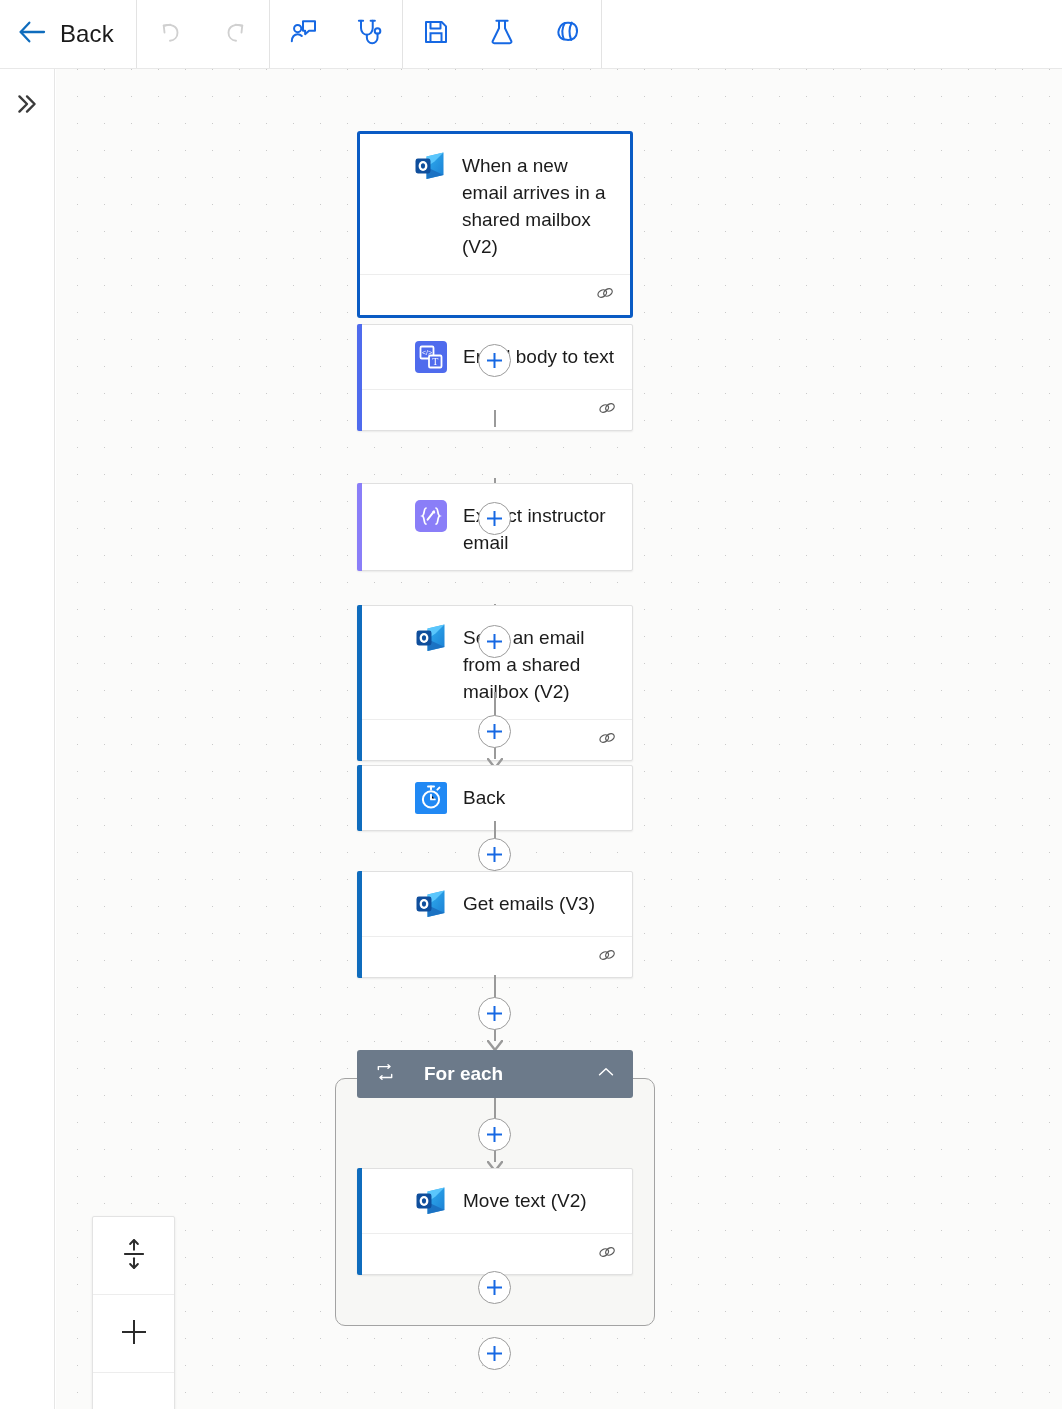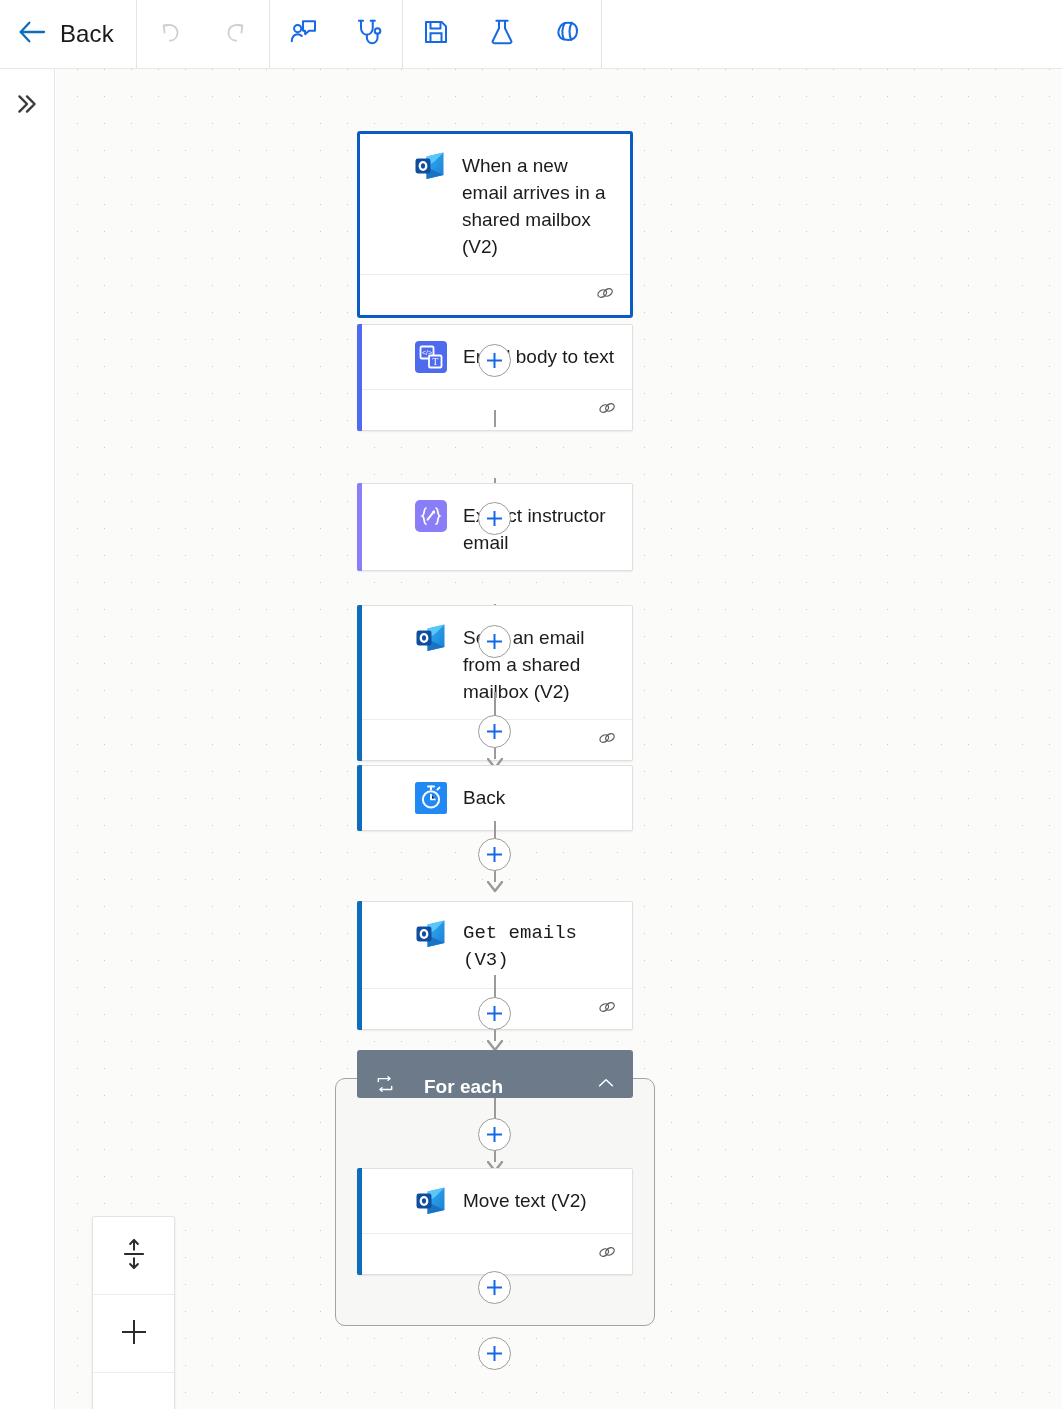--- a/index.html
+++ b/index.html
@@ -254,21 +254,21 @@
     background: #f7f7f5;
   }
   .scope-header {
     position: absolute;
     left: 56px;            
     width: 276px;
     height: 48px;
     background: #6c7a8a;
     border-radius: 3px;
     display: flex;
-    align-items: flex-end;
+    align-items: center;
     padding: 0 16px 0 18px;
     cursor: pointer;
     z-index: 4;
   }
   .scope-header .sh-title {
     color: #ffffff;
     font-size: 19px;
     font-weight: bold;
     margin-left: 29px;
   }
@@ -589,21 +589,21 @@
           <path d="M8.5 1 V16 M1 8.5 H16" stroke="#1668e3" stroke-width="2"></path>
         </svg>
     </div>
     <div class="conn" style="top:801px; height:12px;"></div>
     <div class="arrowhead" style="top:810px;">
       <svg width="16" height="12" viewBox="0 0 16 12">
           <path d="M1 1 L8 10 L15 1" fill="none" stroke="#9a9a9a" stroke-width="2.4" stroke-linecap="round" stroke-linejoin="round"></path>
         </svg>
     </div>
 
-    <div class="node" style="top:832px;font-family:Liberation Mono, monospace;">
+    <div class="node" style="top:802px;">
       <span class="accent" style="background:#0f6cbd"></span>
       <div class="node-main">
         <span class="node-icon">
           <svg width="36" height="36" viewBox="0 0 36 36">
             <path d="M14.5 8.5 L31.5 4.5 L31.5 27 L14.5 31 Z" fill="url(#olGradTop)"></path>
             <path d="M14.5 8.5 L31.5 4.5 L22.5 13.5 L14.5 19 Z" fill="#63cdff" opacity="0.85"></path>
             <path d="M14.5 19 L31.5 27 L14.5 31 Z" fill="#1b6fc0" opacity="0.9"></path>
             <rect x="3.5" y="10.5" width="15" height="15" rx="2.4" fill="#0f4e9c"></rect>
             <ellipse cx="11" cy="18" rx="4.4" ry="5" fill="#ffffff"></ellipse>
             <ellipse cx="11" cy="18" rx="2.1" ry="2.7" fill="#0f4e9c"></ellipse>

